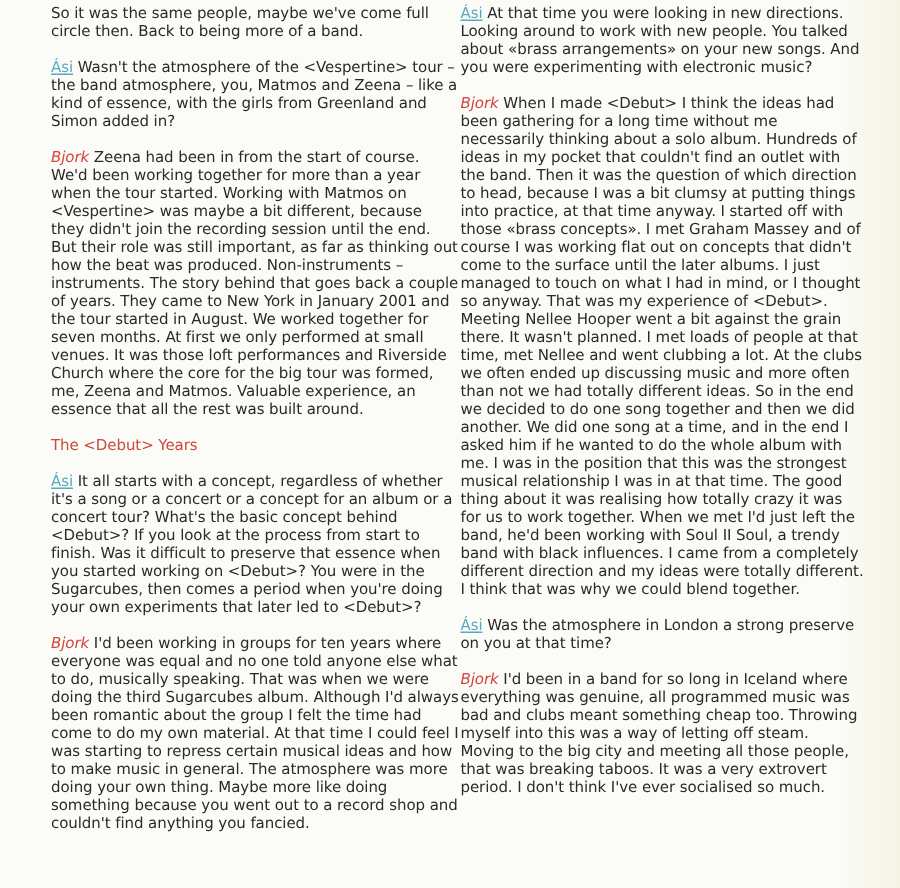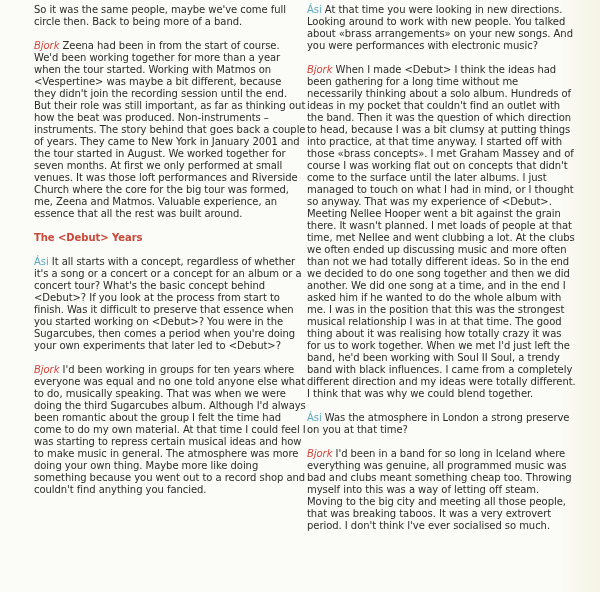--- a/index.html
+++ b/index.html
@@ -18,48 +18,51 @@
     .column {
       position: absolute; top: 4px;
       width: 272px;
       font-size: 10px;
       line-height: 12px;
       letter-spacing: -0.05px;
     }
     #col-left { left: 34px; }
     #col-right { left: 307px; width: 270px; }
     .para { margin: 0 0 12px 0; }
-    .spk-asi { color: #5aa9bf; }
+    .spk-asi { color: #5aa9bf; text-decoration: underline; }
     .spk-bjork { color: #d4443a; font-style: italic; }
     .section-heading { color: #c84a3a; margin: 0 0 12px 0; }
   </style>
 </head>
 <body>
 
 <div class="page-tint"></div>
 
 <div class="column" id="col-left">
   <p class="para">
     <span>So it was the same people, maybe we've come full circle then. Back to being more of a band.</span>
   </p>
   <p class="para">
+    <span class="spk-asi" style="color: rgb(90, 169, 191);">Ási</span><span> Wasn't the atmosphere of the &lt;Vespertine&gt; tour – the band atmosphere, you, Matmos and Zeena – like a kind of essence, with the girls from Greenland and Simon added in?</span>
+  </p>
+  <p class="para">
     <span class="spk-bjork" style="color: rgb(212, 68, 58);">Bjork</span><span> Zeena had been in from the start of course. We'd been working together for more than a year when the tour started. Working with Matmos on &lt;Vespertine&gt; was maybe a bit different, because they didn't join the recording session until the end. But their role was still important, as far as thinking out how the beat was produced. Non-instruments – instruments. The story behind that goes back a couple of years. They came to New York in January 2001 and the tour started in August. We worked together for seven months. At first we only performed at small venues. It was those loft performances and Riverside Church where the core for the big tour was formed, me, Zeena and Matmos. Valuable experience, an essence that all the rest was built around.</span>
   </p>
-  <p class="section-heading" style="color: rgb(200, 74, 58); font-weight: bold;">The &lt;Debut&gt; Years</p>
+  <p class="section-heading" style="color: rgb(200, 74, 58);">The &lt;Debut&gt; Years</p>
   <p class="para">
     <span class="spk-asi" style="color: rgb(90, 169, 191);">Ási</span><span> It all starts with a concept, regardless of whether it's a song or a concert or a concept for an album or a concert tour? What's the basic concept behind &lt;Debut&gt;? If you look at the process from start to finish. Was it difficult to preserve that essence when you started working on &lt;Debut&gt;? You were in the Sugarcubes, then comes a period when you're doing your own experiments that later led to &lt;Debut&gt;?</span>
   </p>
   <p class="para">
     <span class="spk-bjork" style="color: rgb(212, 68, 58);">Bjork</span><span> I'd been working in groups for ten years where everyone was equal and no one told anyone else what to do, musically speaking. That was when we were doing the third Sugarcubes album. Although I'd always been romantic about the group I felt the time had come to do my own material. At that time I could feel I was starting to repress certain musical ideas and how to make music in general. The atmosphere was more doing your own thing. Maybe more like doing something because you went out to a record shop and couldn't find anything you fancied.</span>
   </p>
 </div>
 
 <div class="column" id="col-right">
   <p class="para">
-    <span class="spk-asi" style="color: rgb(90, 169, 191);">Ási</span><span> At that time you were looking in new directions. Looking around to work with new people. You talked about «brass arrangements» on your new songs. And you were performances with electronic music?</span>
+    <span class="spk-asi" style="color: rgb(90, 169, 191);">Ási</span><span> At that time you were looking in new directions. Looking around to work with new people. You talked about «brass arrangements» on your new songs. And you were experimenting with electronic music?</span>
   </p>
   <p class="para">
     <span class="spk-bjork" style="color: rgb(212, 68, 58);">Bjork</span><span> When I made &lt;Debut&gt; I think the ideas had been gathering for a long time without me necessarily thinking about a solo album. Hundreds of ideas in my pocket that couldn't find an outlet with the band. Then it was the question of which direction to head, because I was a bit clumsy at putting things into practice, at that time anyway. I started off with those «brass concepts». I met Graham Massey and of course I was working flat out on concepts that didn't come to the surface until the later albums. I just managed to touch on what I had in mind, or I thought so anyway. That was my experience of &lt;Debut&gt;. Meeting Nellee Hooper went a bit against the grain there. It wasn't planned. I met loads of people at that time, met Nellee and went clubbing a lot. At the clubs we often ended up discussing music and more often than not we had totally different ideas. So in the end we decided to do one song together and then we did another. We did one song at a time, and in the end I asked him if he wanted to do the whole album with me. I was in the position that this was the strongest musical relationship I was in at that time. The good thing about it was realising how totally crazy it was for us to work together. When we met I'd just left the band, he'd been working with Soul II Soul, a trendy band with black influences. I came from a completely different direction and my ideas were totally different. I think that was why we could blend together.</span>
   </p>
   <p class="para">
     <span class="spk-asi" style="color: rgb(90, 169, 191);">Ási</span><span> Was the atmosphere in London a strong preserve on you at that time?</span>
   </p>
   <p class="para">
     <span class="spk-bjork" style="color: rgb(212, 68, 58);">Bjork</span><span> I'd been in a band for so long in Iceland where everything was genuine, all programmed music was bad and clubs meant something cheap too. Throwing myself into this was a way of letting off steam. Moving to the big city and meeting all those people, that was breaking taboos. It was a very extrovert period. I don't think I've ever socialised so much.</span>
   </p>

